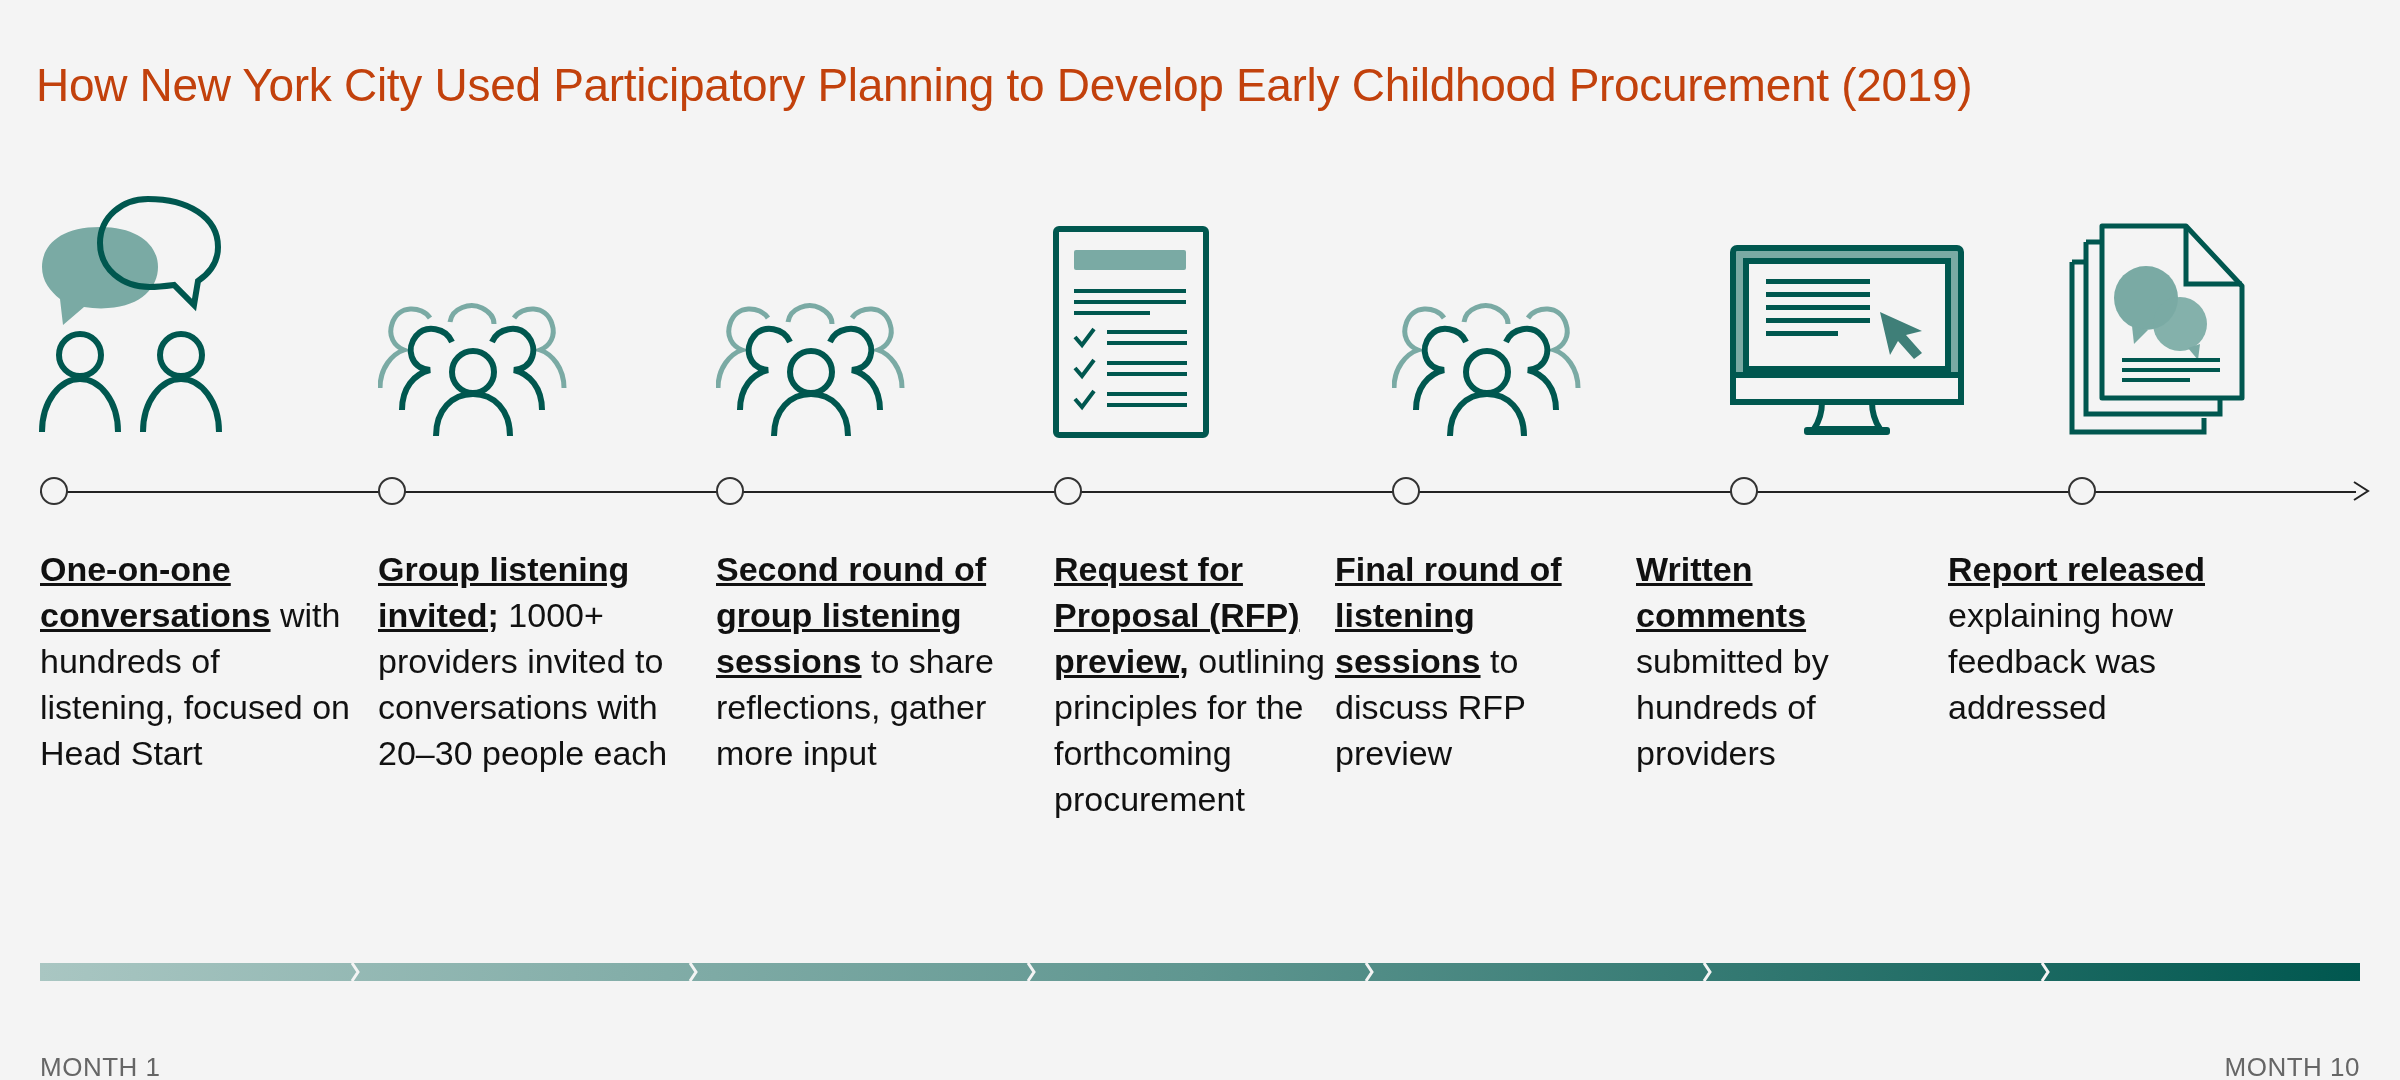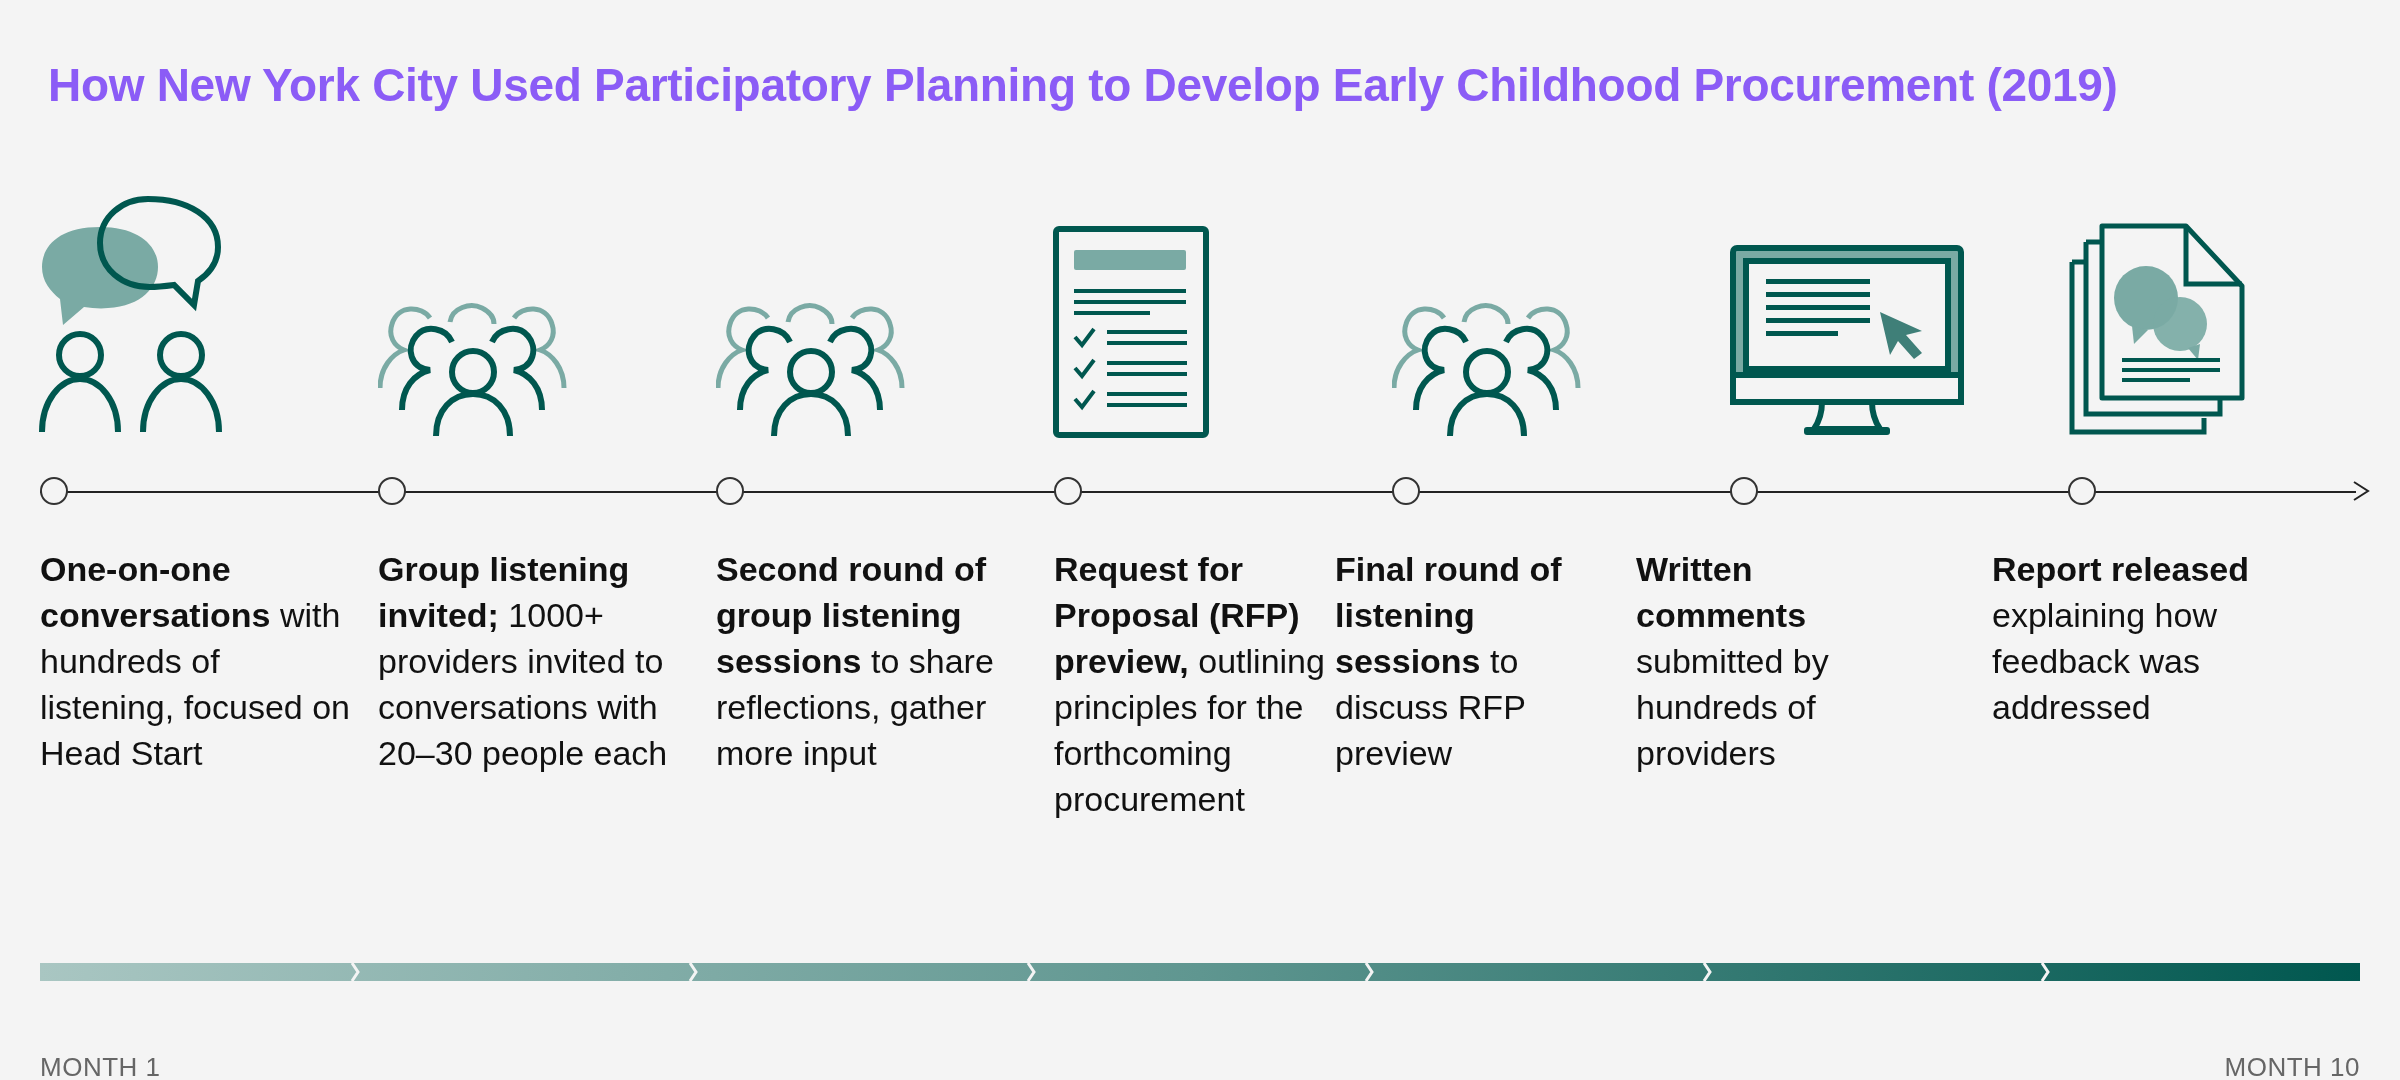--- a/index.html
+++ b/index.html
@@ -1,24 +1,24 @@
 <!DOCTYPE html>
 <html><head>
 <meta charset="utf-8">
 <style>
   html,body{margin:0;padding:0;}
   body{width:2400px;height:1080px;background:#f4f4f4;position:relative;overflow:hidden;font-family:"Liberation Sans",sans-serif;color:#111;}
-  .title{position:absolute;left:48px;top:58px;font-size:46px;font-weight:bold;color:#8b5cf6;letter-spacing:-0.3px;white-space:nowrap;}
+  .title{position:absolute;left:36px;top:58px;font-size:46px;font-weight:normal;color:#c2410c;letter-spacing:-0.3px;white-space:nowrap;}
   .icon{position:absolute;}
   .timeline{position:absolute;left:40px;top:476px;width:2330px;height:32px;}
   .tl-line{position:absolute;left:0;right:14px;top:15px;height:2px;background:#222;}
   .tl-arrow{position:absolute;right:0;top:4px;width:22px;height:22px;}
   .node{position:absolute;top:1px;width:28px;height:28px;border:2px solid #333;border-radius:50%;background:#f4f4f4;box-sizing:border-box;}
   .step{position:absolute;top:546px;width:310px;font-size:34px;line-height:46px;color:#111;}
-  .step b{font-weight:bold;}
+  .step b{font-weight:bold;text-decoration:underline;}
   .bar{position:absolute;left:40px;top:963px;width:2320px;height:18px;}
   .month{position:absolute;top:1052px;font-size:26px;color:#666;letter-spacing:0.5px;}
 </style>
 </head>
 <body>
 
 <div class="title">How New York City Used Participatory Planning to Develop Early Childhood Procurement (2019)</div>
 
 <svg class="icon" style="left:38px;top:195px" width="210" height="240" viewBox="0 0 210 240">
   <path d="M62 32 C20 32 4 52 4 72 C4 86 12 96 22 104 L25 130 L46 112 C54 113 62 114 70 113 C104 111 120 92 120 72 C120 50 100 32 62 32 Z" fill="#7aaaa4"></path>
@@ -139,21 +139,21 @@
   <div class="node" style="left:1690px"></div>
   <div class="node" style="left:2028px"></div>
 </div>
 
 <div class="step" style="left:40px"><b>One-on-one conversations</b><span> with hundreds of listening, focused on Head Start</span></div>
 <div class="step" style="left:378px"><b>Group listening invited;</b><span> 1000+ providers invited to conversations with 20–30 people each</span></div>
 <div class="step" style="left:716px"><b>Second round of group listening sessions</b><span> to share reflections, gather more input</span></div>
 <div class="step" style="left:1054px"><b>Request for Proposal (RFP) preview,</b><span> outlining principles for the forthcoming procurement</span></div>
 <div class="step" style="left:1335px;width:290px"><b>Final round of listening sessions</b><span> to discuss RFP preview</span></div>
 <div class="step" style="left:1636px;width:260px"><b>Written comments</b><span> submitted by hundreds of providers</span></div>
-<div class="step" style="left:1992px"><b>Report released</b><span> explaining how feedback was addressed</span></div>
+<div class="step" style="left:1948px"><b>Report released</b><span> explaining how feedback was addressed</span></div>
 
 <svg class="bar" viewBox="0 0 2320 18" preserveAspectRatio="none">
   <defs>
     <linearGradient id="g" x1="0" x2="1" y1="0" y2="0">
       <stop offset="0" stop-color="#a9c6c2"></stop>
       <stop offset="0.5" stop-color="#5f9690"></stop>
       <stop offset="1" stop-color="#00574f"></stop>
     </linearGradient>
   </defs>
   <rect x="0" y="0" width="2320" height="18" fill="url(#g)"></rect>

